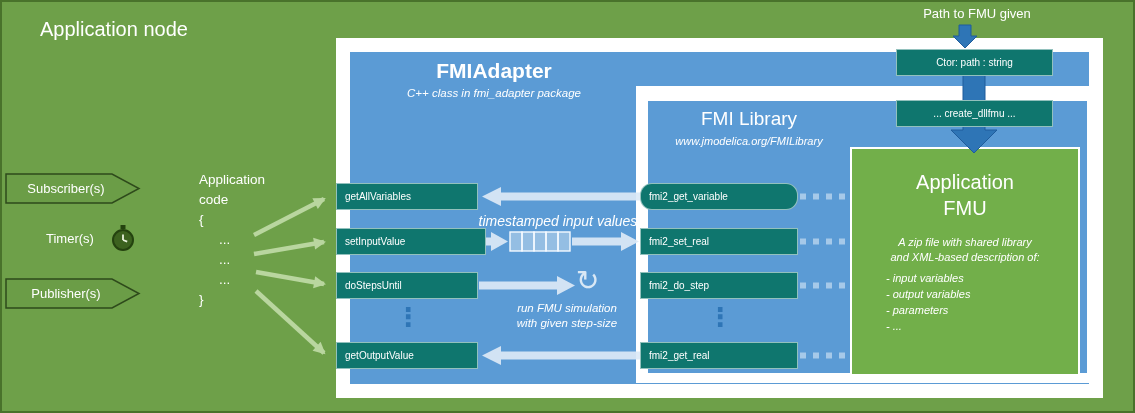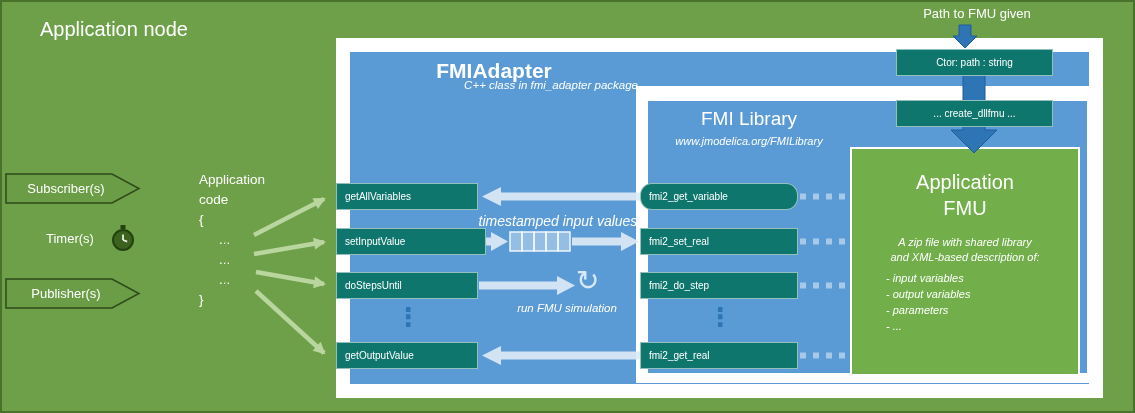--- a/index.html
+++ b/index.html
@@ -92,21 +92,21 @@
 
     <polygon points="957,23 969,23 969,34 975,34 963,46 951,34 957,34" fill="#2E75B6" stroke="#1F5C9B" stroke-width="1"></polygon>
     <polygon points="961,60 983,60 983,128 995,128 972,151 949,128 961,128" fill="#2E75B6" stroke="#1F5C9B" stroke-width="1"></polygon>
   </svg>
 
   <span class="lbl" style="left:38px;top:16px;font-size:20px;font-weight:500;">Application node</span>
 
   <span class="lbl ctr" style="left:900px;top:4px;width:150px;font-size:13px;">Path to FMU given</span>
 
   <span class="lbl ctr" style="left:348px;top:57px;width:288px;font-size:21px;font-weight:600;">FMIAdapter</span>
-  <span class="lbl ctr ital" style="left:348px;top:77px;width:288px;font-size:11.5px;text-align:right;">C++ class in fmi_adapter package</span>
+  <span class="lbl ctr ital" style="left:348px;top:85px;width:288px;font-size:11.5px;">C++ class in fmi_adapter package</span>
 
   <span class="lbl ctr" style="left:648px;top:106px;width:198px;font-size:19px;">FMI Library</span>
   <span class="lbl ctr ital" style="left:648px;top:133px;width:198px;font-size:11px;">www.jmodelica.org/FMILibrary</span>
 
   <span class="lbl ctr" style="left:8px;top:179px;width:112px;font-size:13px;">Subscriber(s)</span>
   <span class="lbl" style="left:44px;top:229px;font-size:13px;">Timer(s)</span>
   <span class="lbl ctr" style="left:8px;top:284px;width:112px;font-size:13px;">Publisher(s)</span>
 
   <div class="lbl" style="left:197px;top:168px;">
     <div class="code-line">Application</div>
@@ -130,15 +130,16 @@
   <div class="fn" style="left:638px;top:340px;width:158px;">fmi2_get_real</div>
   <span class="lbl vdots" style="left:705px;top:300px;">⋮</span>
 
   <div class="fn center" style="left:894px;top:47px;width:157px;">Ctor: path : string</div>
   <div class="fn center" style="left:894px;top:98px;width:157px;">... create_dllfmu ...</div>
 
   <span class="lbl ctr ital" style="left:470px;top:211px;width:172px;font-size:14px;">timestamped input values</span>
   <span class="lbl" style="left:574px;top:262px;font-size:28px;color:#D9E8F5;font-family:'DejaVu Sans',sans-serif;">↻</span>
   <div class="lbl ctr ital" style="left:486px;top:299px;width:158px;font-size:11.5px;line-height:15px;">
     <div>run FMU simulation</div>
+    <div>with given step-size</div>
   </div>
 
 </div>
 
 </body></html>

